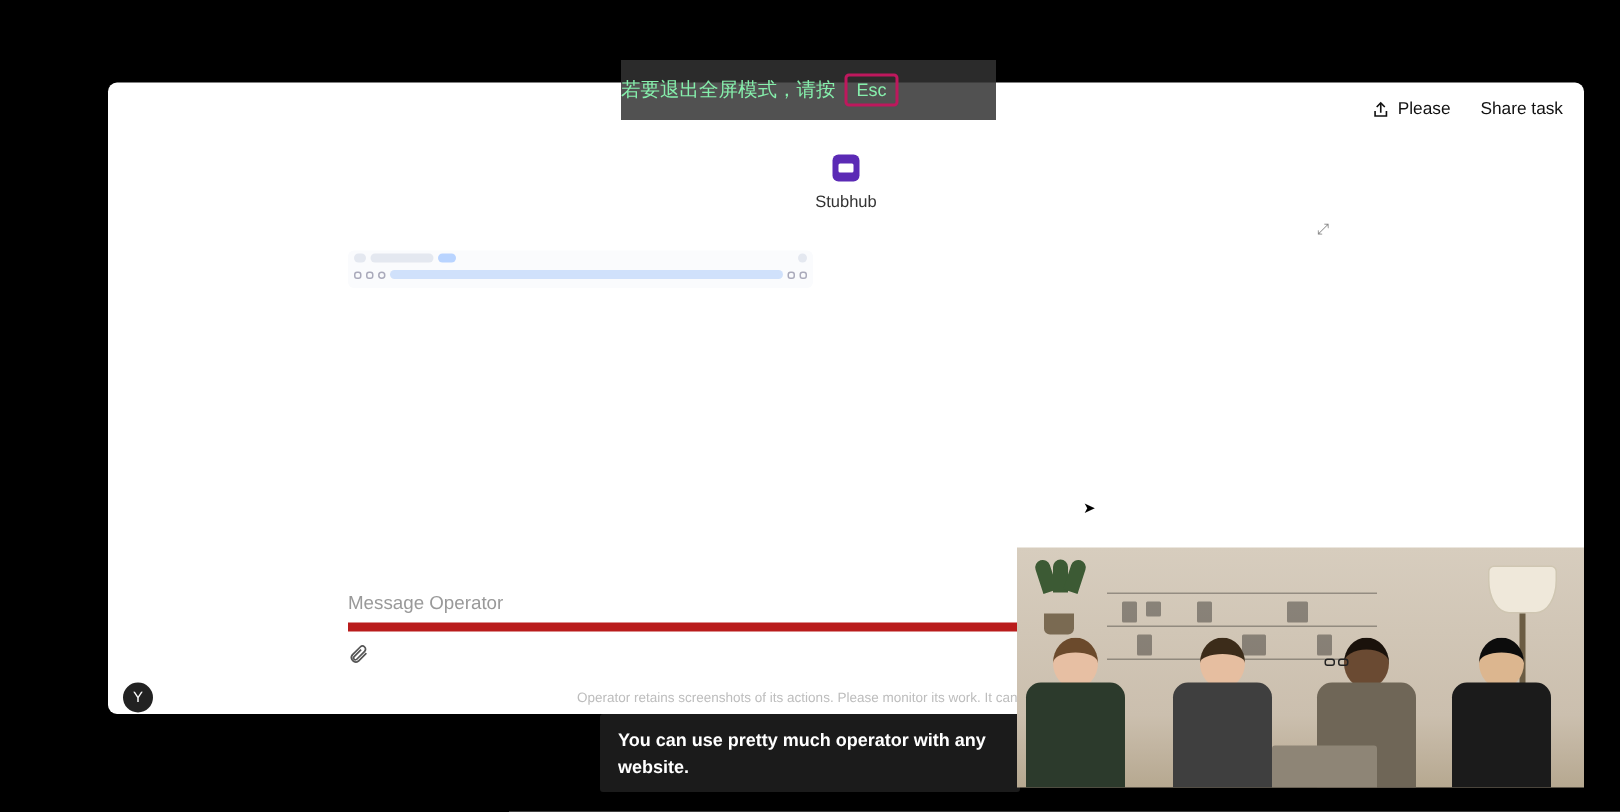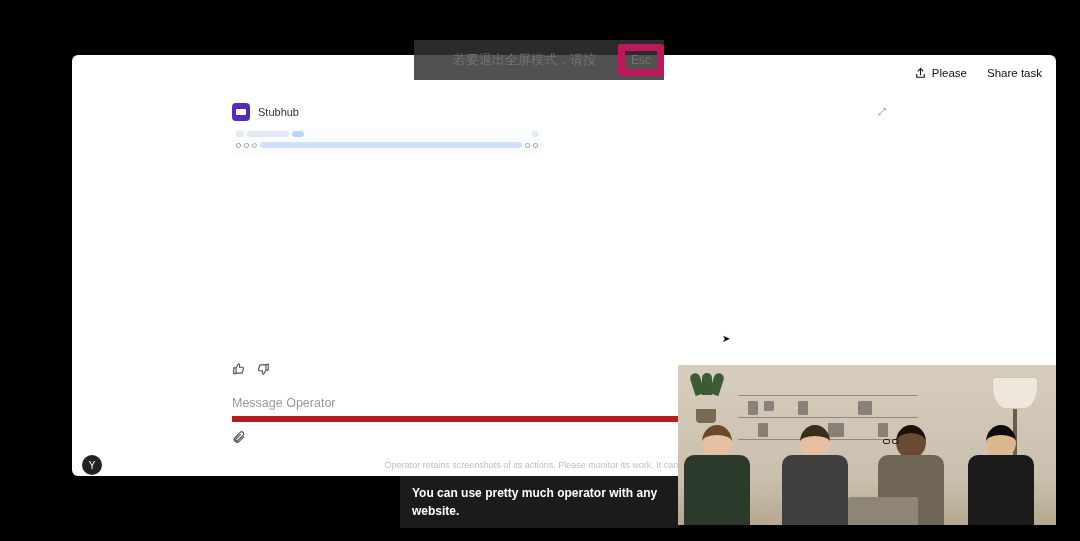--- a/index.html
+++ b/index.html
@@ -14,21 +14,21 @@
   .topbar-left { display: flex; align-items: center; gap: 14px; }
   .icon-btn { width: 18px; height: 18px; display: flex; align-items: center; justify-content: center; color: #222; cursor: pointer; }
   .icon-btn svg { width: 16px; height: 16px; }
   .page-title { font-size: 12px; color: #000; margin-left: 20px; }
   .topbar-right { margin-left: auto; display: flex; align-items: center; gap: 20px; font-size: 11.5px; color: #111; }
   .share-btn, .save-btn { display: flex; align-items: center; gap: 5px; cursor: pointer; }
 
   
   .content { position: relative; padding: 8px 160px 0 160px; }
 
-  .stub-row { display: flex; align-items: center; gap: 8px; margin-top: 4px; }
+  .stub-row { display: flex; align-items: center; gap: 8px; margin-top: 4px; flex-direction: column; }
   .stub-icon { width: 18px; height: 18px; background: #5b2ab5; border-radius: 4px; display: flex; align-items: center; justify-content: center; }
   .stub-icon-inner { width: 10px; height: 6px; background: #fff; border-radius: 1px; }
   .stub-label { font-size: 11px; color: #333; }
   .expand-icon { margin-left: auto; margin-right: 10px; color: #888; font-size: 10px; cursor: pointer; line-height: 1; }
 
   .browser-shot { margin-top: 8px; width: 310px; background: #fafbfd; border-radius: 4px; font-size: 6px; color: #888; padding-bottom: 4px; }
   .browser-shot .tab-strip { display: flex; align-items: center; gap: 3px; height: 10px; padding: 0 4px; }
   .browser-shot .tab-pill { height: 6px; border-radius: 3px; background: #e4e8f0; }
   .browser-shot .addr-row { display: flex; align-items: center; gap: 3px; height: 10px; padding: 0 4px; margin-top: 1px; }
   .browser-shot .addr-bar { flex: 1; height: 6px; background: #d0e1fb; border-radius: 3px; }
@@ -48,22 +48,22 @@
   .disclaimer { position: absolute; left: 0; right: 0; bottom: 6px; text-align: center; font-size: 9px; color: #bdbdbd; }
 
   .avatar-y { position: absolute; left: 82px; bottom: 66px; width: 20px; height: 20px; border-radius: 50%; background: #222; color: #fff; font-size: 10px; display: flex; align-items: center; justify-content: center; }
 
   .pause-btn { position: absolute; left: 636px; bottom: 88px; width: 18px; height: 18px; border-radius: 50%; background: #000; display: flex; align-items: center; justify-content: center; cursor: pointer; }
   .pause-btn::before, .pause-btn::after { content: ""; width: 2px; height: 7px; background: #fff; margin: 0 1px; }
 
   .cursor-dot { position: absolute; left: 650px; top: 278px; font-size: 10px; color: #000; }
 
   
-  .esc-notice { position: absolute; left: 414px; top: 40px; width: 250px; height: 40px; background: rgba(50,50,50,0.85); color: #737373; display: flex; align-items: center; justify-content: flex-end; font-size: 13px; gap: 22px; }
-  .esc-key { border: 7px solid #be185d; padding: 2px 6px; border-radius: 3px; font-size: 12px; }
+  .esc-notice { position: absolute; left: 414px; top: 40px; width: 250px; height: 40px; background: rgba(50,50,50,0.85); color: #86efac; display: flex; align-items: center; justify-content: flex-start; font-size: 13px; gap: 6px; }
+  .esc-key { border: 2px solid #be185d; padding: 2px 6px; border-radius: 3px; font-size: 12px; }
 
   
   .subtitle { position: absolute; left: 400px; top: 476px; width: 280px; background: rgba(30,30,30,0.9); color: #fff; padding: 8px 12px; font-size: 12px; line-height: 1.5; border-radius: 2px; }
   .subtitle .en { font-weight: 600; }
   .subtitle .zh { font-size: 11px; }
 
   
   .webcam { position: absolute; right: 24px; bottom: 16px; width: 378px; height: 160px; background: linear-gradient(180deg,#d7cdbe 0%, #cbbfae 70%, #b6a890 100%); overflow: hidden; }
   .shelf { position: absolute; top: 30px; left: 60px; width: 180px; height: 70px; }
   .shelf .line { position: absolute; left: 0; right: 0; height: 1px; background: rgba(0,0,0,0.3); }

